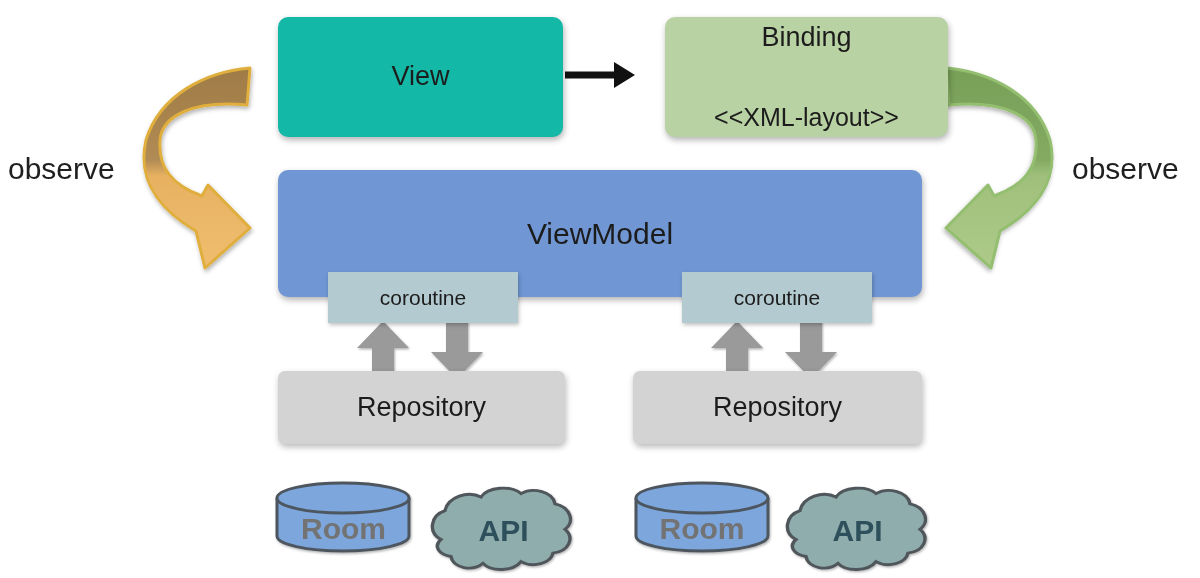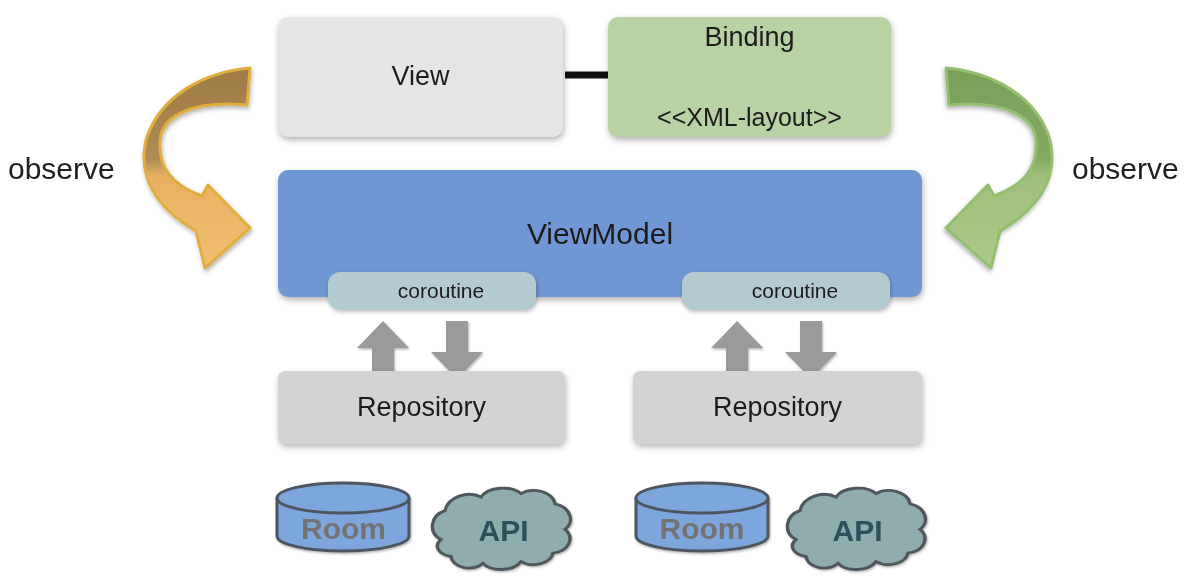--- a/index.html
+++ b/index.html
@@ -5,29 +5,28 @@
   html,body{margin:0;padding:0;background:#ffffff;}
   .canvas{
     position:relative;width:1200px;height:578px;background:#ffffff;overflow:hidden;
     font-family:"Liberation Sans","DejaVu Sans",sans-serif;color:#1c1c1c;
   }
   .shapes{position:absolute;left:0;top:0;z-index:1;}
   .box{
     position:absolute;display:flex;flex-direction:column;align-items:center;justify-content:center;
     border-radius:10px;box-shadow:1px 3px 6px rgba(0,0,0,0.30);text-align:center;line-height:1.3;
   }
-  #view-box{left:278px;top:17px;width:285px;height:120px;background:#e5e5e5;font-size:27px;z-index:2;}
-  #binding-box{left:608px;top:17px;width:283px;height:120px;background:#b9d2a3;font-size:27px;z-index:2;gap:46px;}
+  #view-box{left:278px;top:17px;width:285px;height:120px;background:#14b8a6;font-size:27px;z-index:2;}
+  #binding-box{left:665px;top:17px;width:283px;height:120px;background:#b9d2a3;font-size:27px;z-index:2;gap:46px;}
   #viewmodel-box{left:278px;top:170px;width:644px;height:127px;background:#7097d4;font-size:30px;z-index:2;}
   .stereotype{font-size:25px;}
   .coroutine{
-    position:absolute;top:272px;width:190px;height:38px;background:#b4cad1;border-radius:12px;
+    position:absolute;top:272px;width:190px;height:51px;background:#b4cad1;border-radius:0;
     display:flex;align-items:center;justify-content:center;font-size:21px;z-index:3;
     box-shadow:1px 2px 4px rgba(0,0,0,0.25);
-    padding-left:18px;
   }
   #coroutine-left{left:328px;}
   #coroutine-right{left:682px;}
   .repository{
     position:absolute;top:371px;height:73px;background:#d3d3d3;border-radius:7px;
     display:flex;align-items:center;justify-content:center;font-size:27px;z-index:2;
     box-shadow:1px 3px 6px rgba(0,0,0,0.28);
   }
   #repository-left{left:278px;width:287px;}
   #repository-right{left:633px;width:289px;}

